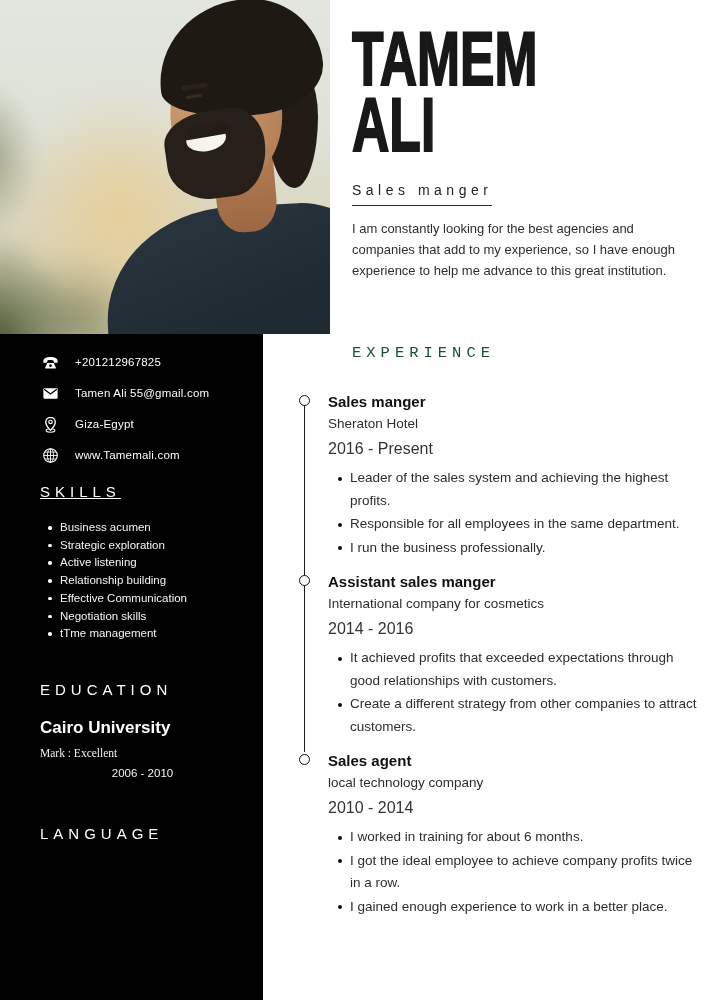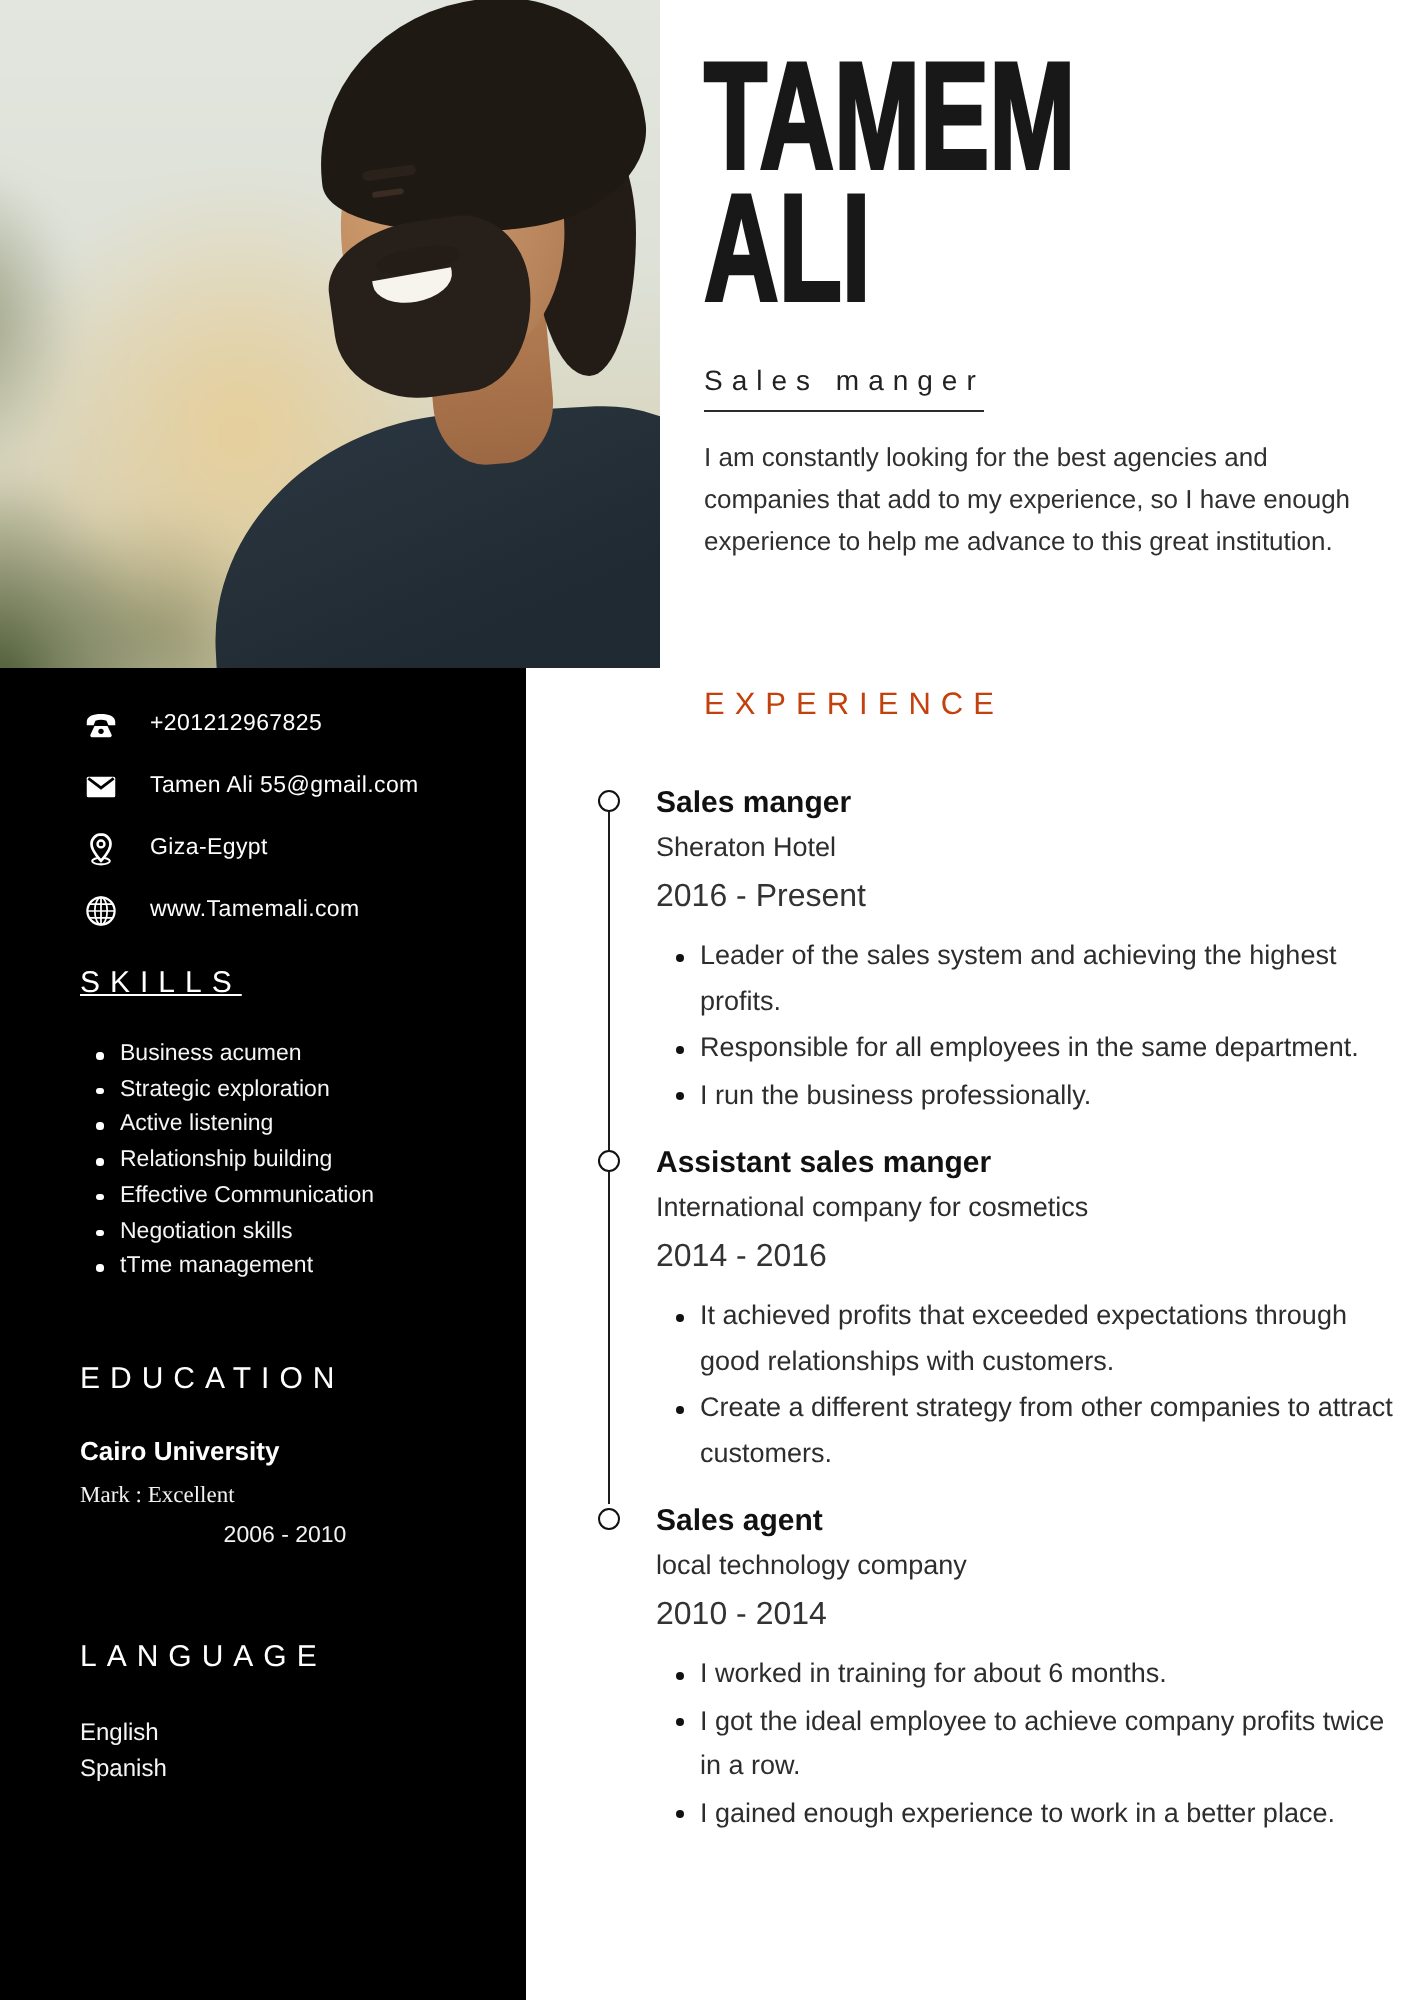--- a/index.html
+++ b/index.html
@@ -37,21 +37,21 @@
   .sidebar{position:absolute;left:0;top:334px;width:263px;height:776px;background:#000000;color:#ffffff;box-sizing:border-box;padding:18px 18px 0 40px;}
   .contact-row{display:flex;align-items:center;gap:15px;height:20px;margin-bottom:11px;}
   .contact-row .cicon{width:20px;height:20px;flex:0 0 20px;display:flex;align-items:center;justify-content:center;}
   .contact-row .ctext{font-size:11.5px;letter-spacing:.2px;color:#fdfdfd;}
   .side-heading{font-size:15px;font-weight:400;letter-spacing:5px;color:#ffffff;margin:0;}
   #skills-heading{margin-top:18px;text-decoration:underline;}
   .skills-list{list-style:none;margin:19px 0 0 20px;padding:0;}
   .skills-list li{position:relative;font-size:11.5px;line-height:17.7px;color:#f5f5f5;}
   .skills-list li::before{content:"";position:absolute;left:-12px;top:7px;width:3.5px;height:3.5px;border-radius:50%;background:#ffffff;}
   #education-heading{margin-top:38px;}
-  .edu-school{margin-top:20px;font-size:13px;font-weight:700;color:#ffffff;}
+  .edu-school{margin-top:20px;font-size:17px;font-weight:700;color:#ffffff;}
   .edu-mark{margin-top:9px;font-size:11.5px;color:#f2f2f2;font-family:Liberation Serif, serif;}
   .edu-years{margin-top:8px;font-size:11.5px;color:#f2f2f2;text-align:center;}
   #language-heading{margin-top:46px;}
   .language-list{margin-top:20px;}
   .language-list div{font-size:12px;line-height:18.5px;color:#f5f5f5;}
 
   
   .header-block{position:absolute;left:352px;top:26px;width:340px;}
   .name{
     font-size:76px;line-height:66px;font-weight:700;color:#181818;
@@ -59,21 +59,21 @@
     -webkit-text-stroke:2px #181818;white-space:nowrap;margin:0;
   }
   .job-title-main{
     display:inline-block;margin-top:24px;font-size:14px;letter-spacing:4.5px;
     color:#222222;padding-bottom:7px;border-bottom:1.6px solid #2b2b2b;
   }
   .summary{margin:13px 0 0 0;width:336px;font-size:13px;line-height:1.6;color:#2f2f2f;}
 
   
   .experience{position:absolute;left:0;top:338px;width:707px;}
-  .exp-heading{margin:6px 0 0 352px;font-size:15.5px;font-weight:400;letter-spacing:5px;color:#c2410c;}
+  .exp-heading{margin:6px 0 0 352px;font-size:15.5px;font-weight:400;letter-spacing:5px;color:#14532d;font-family:Liberation Mono, monospace;}
   .jobs{position:relative;margin:30px 0 0 328px;width:374px;}
   .tl-line{position:absolute;width:1px;background:#1c1c1c;}
   .job{position:relative;margin-bottom:13px;}
   .dot{position:absolute;left:-29px;top:3px;width:9px;height:9px;border:1.6px solid #111;border-radius:50%;background:#ffffff;z-index:2;}
   .job h3{margin:0;font-size:15px;font-weight:700;color:#111111;line-height:19px;}
   .job .company{margin-top:4px;font-size:13.5px;color:#2d2d2d;line-height:18px;}
   .job .period{margin-top:7px;font-size:16px;color:#333333;}
   .job-bullets{list-style:none;margin:9px 0 0 0;padding:0 0 0 22px;}
   .job-bullets li{position:relative;font-size:13.5px;line-height:22.5px;color:#2d2d2d;margin-bottom:1px;}
   .job-bullets li::before{content:"";position:absolute;left:-12px;top:9.5px;width:4px;height:4px;border-radius:50%;background:#111111;}
@@ -150,24 +150,20 @@
         <li>Negotiation skills</li>
         <li>tTme management</li>
       </ul>
 
     <h2 class="side-heading" id="education-heading">EDUCATION</h2>
     <div class="edu-school">Cairo University</div>
     <div class="edu-mark">Mark : Excellent</div>
     <div class="edu-years">2006 - 2010</div>
 
     <h2 class="side-heading" id="language-heading">LANGUAGE</h2>
-    <div class="language-list" id="language-list">
-        <div>English</div>
-        <div>Spanish</div>
-      </div>
   </aside>
 
   <div class="header-block">
     <h1 class="name"><span>TAMEM</span><br><span>ALI</span></h1>
     <div class="job-title-main">Sales manger</div>
     <p class="summary">I am constantly looking for the best agencies and companies that add to my experience, so I have enough experience to help me advance to this great institution.</p>
   </div>
 
   <section class="experience">
     <h2 class="exp-heading">EXPERIENCE</h2>

